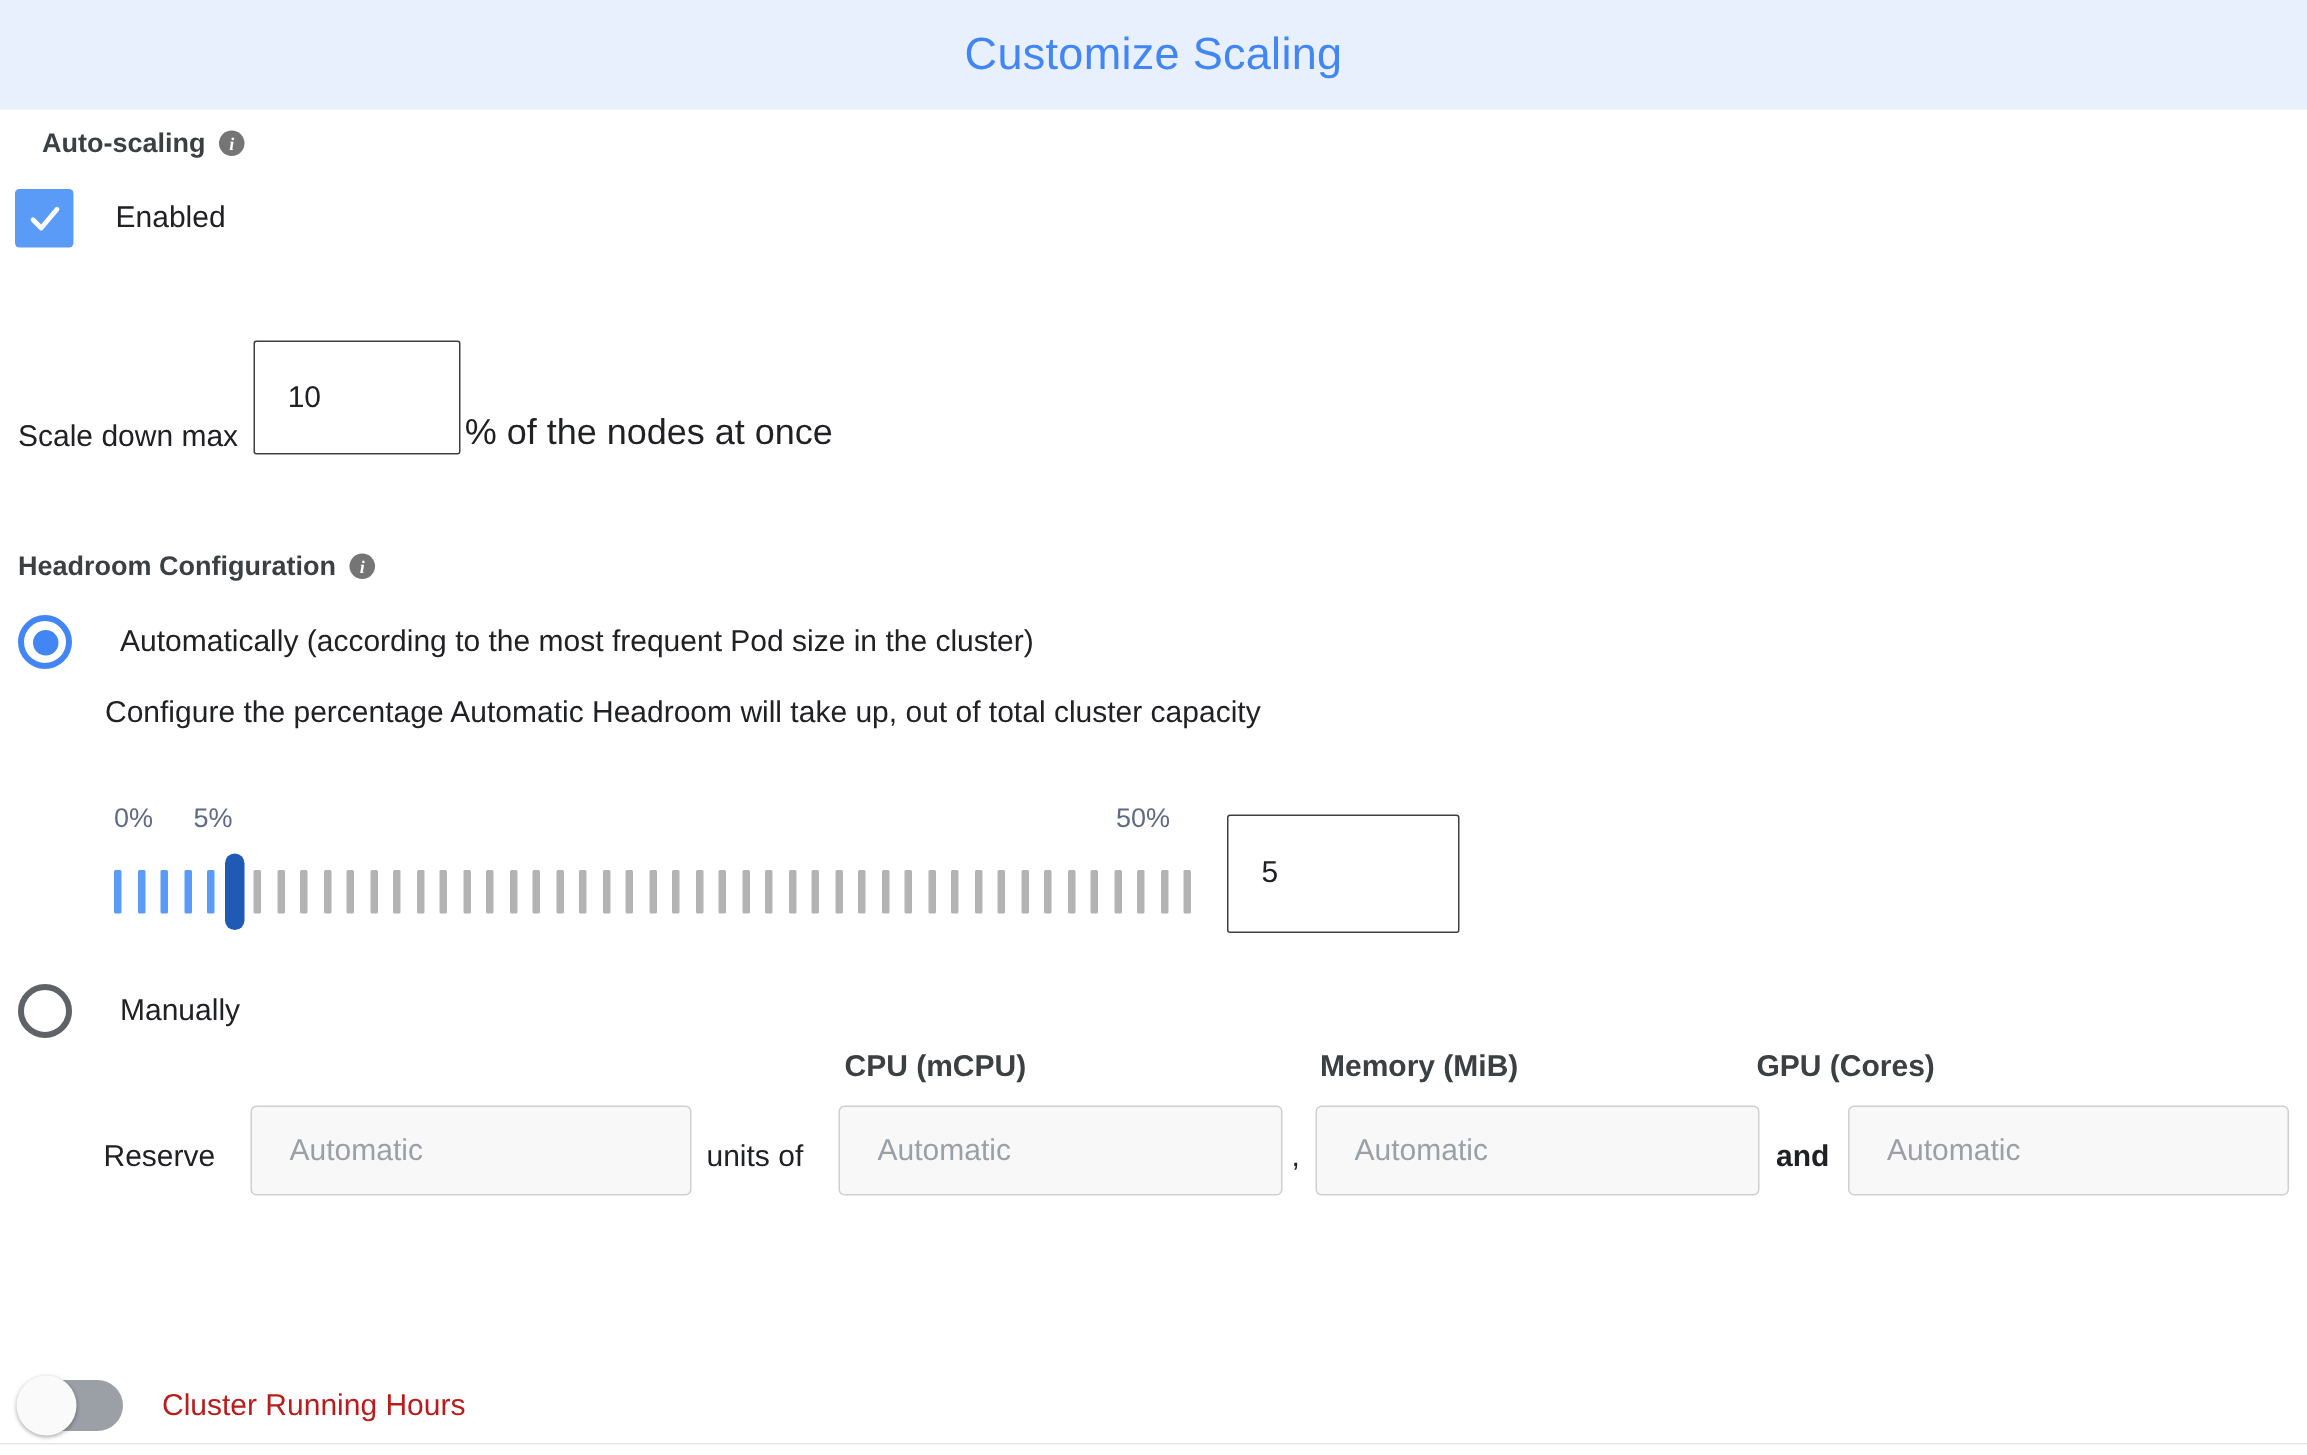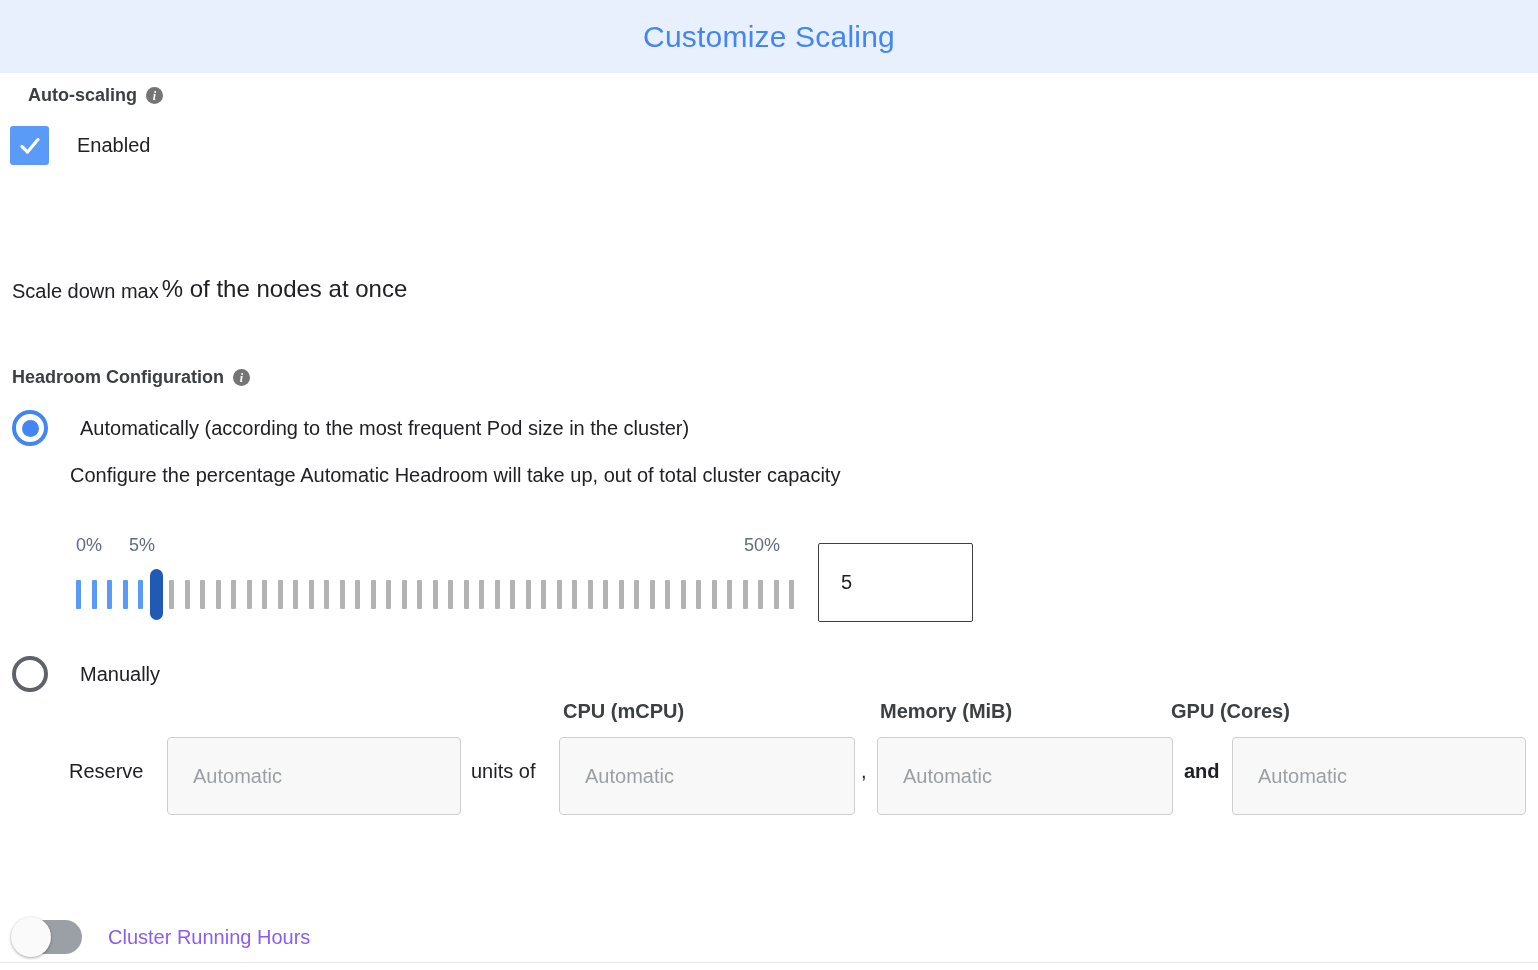--- a/index.html
+++ b/index.html
@@ -267,21 +267,21 @@
   .reserve-label {
     position: absolute;
     left: 69px;
     top: 65px;
     font-size: 20px;
     color: #202124;
   }
   .field {
     position: absolute;
     top: 42px;
-    height: 78px;
+    height: 60px;
     background: #f8f8f8;
     border: 1px solid #cfcfcf;
     border-radius: 4px;
     font-size: 20px;
     font-family: "Liberation Sans", sans-serif;
     color: #202124;
     padding: 0 0 0 25px;
     box-sizing: border-box;
     outline: none;
   }
@@ -323,21 +323,21 @@
     left: -3px;
     top: -3px;
     width: 40px;
     height: 40px;
     border-radius: 50%;
     background: #fafafa;
     box-shadow: 0 1px 3px rgba(0,0,0,0.35);
   }
   .toggle-label {
     font-size: 20px;
-    color: #8b5cf6;
+    color: #b91c1c;
     margin-left: 26px;
   }
 
   .bottom-divider {
     position: absolute;
     left: 0;
     top: 962px;
     width: 1538px;
     height: 1px;
     background: #e6e6e6;
@@ -359,20 +359,21 @@
   <span class="checkbox">
     <svg width="26" height="26" viewBox="0 0 26 26" aria-hidden="true">
       <polyline points="5,13.5 10.5,19 21,6.5" fill="none" stroke="#ffffff" stroke-width="3.2" stroke-linecap="round" stroke-linejoin="round"></polyline>
     </svg>
   </span>
   <span class="enabled-text">Enabled</span>
 </div>
 
 <div class="scaledown-row">
   <span class="scaledown-text">Scale down max</span>
+  <input class="scaledown-input" type="text" value="10" style="">
   <span class="scaledown-suffix">% of the nodes at once</span>
 </div>
 
 <div class="section-label headroom-label">
   <span>Headroom Configuration</span>
   <span class="info-icon">i</span>
 </div>
 
 <div class="radio-row auto">
   <span class="radio checked"></span>

